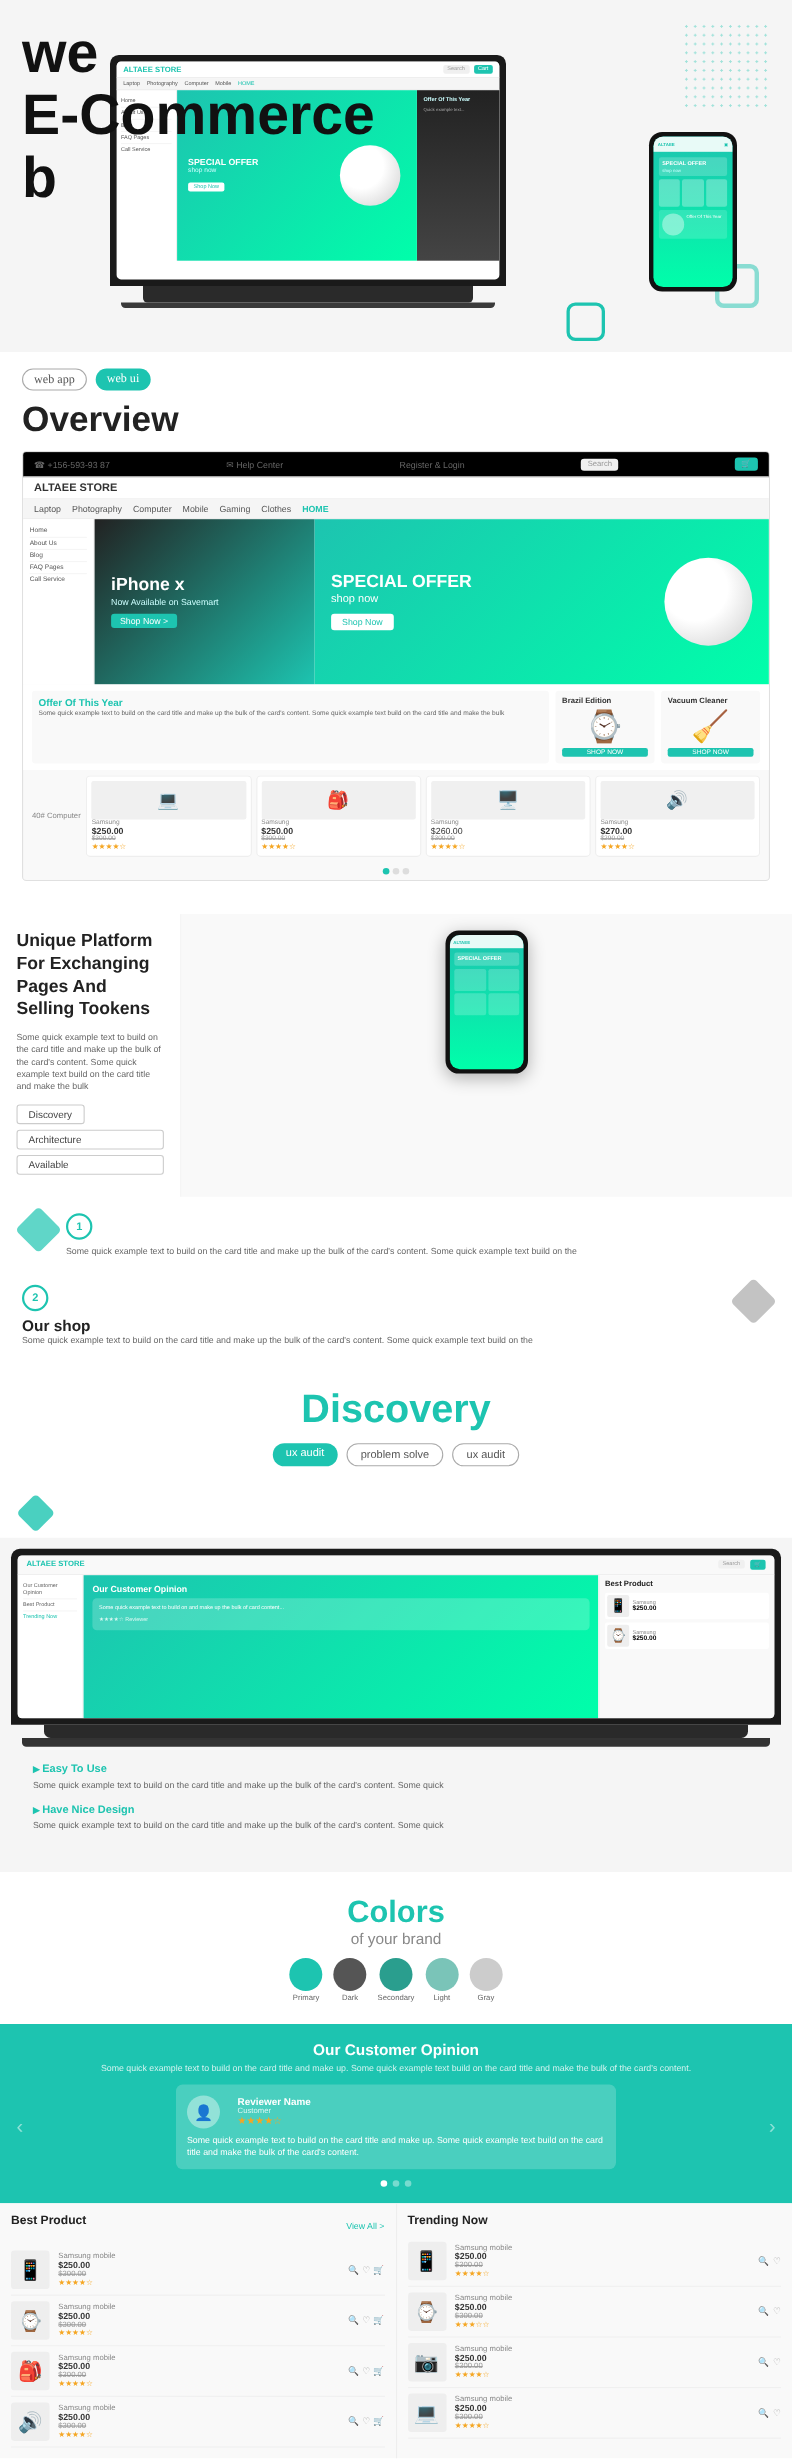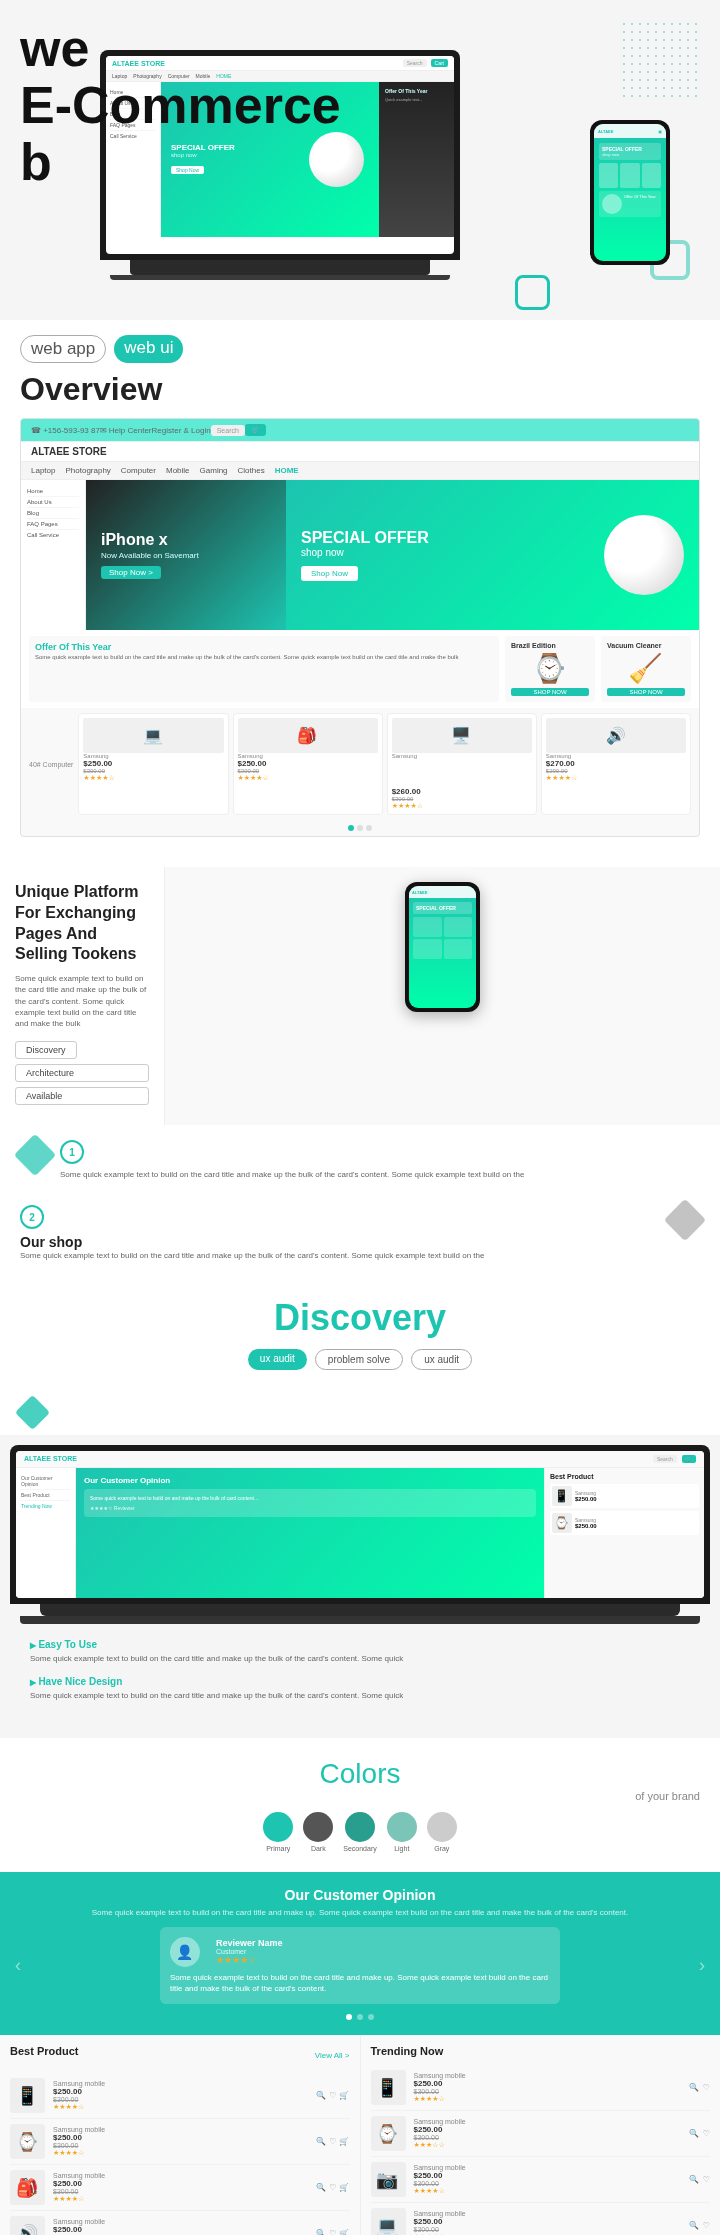--- a/index.html
+++ b/index.html
@@ -51,45 +51,47 @@
       padding: 15px 20px;
     }
     .tag-row {
       display: flex;
       gap: 8px;
       margin-bottom: 8px;
     }
     .tag {
       padding: 3px 10px;
       border-radius: 20px;
-      font-size: 17px;
+      font-size: 11px;
       cursor: pointer;
+      font-family: Liberation Serif, serif;
     }
     .tag-outline { border: 1px solid #aaa; color: #555; }
     .tag-filled { background: #1dc4b0; color: #fff; border: none; }
     .overview-title {
       font-size: 32px;
       font-weight: 900;
       color: #222;
       margin-bottom: 10px;
     }
 
     
     .ecom-preview {
       background: #f9f9f9;
       border: 1px solid #e0e0e0;
       border-radius: 4px;
       overflow: hidden;
       margin-bottom: 15px;
     }
     .ecom-topbar {
-      background: #5eead4;
+      background: #000000;
       padding: 5px 10px;
       display: flex;
       align-items: center;
+      justify-content: space-between;
       border-bottom: 1px solid #eee;
       font-size: 9px;
     }
     .ecom-store-name { font-weight: bold; color: #333; font-size: 10px; }
     .ecom-search-bar {
       background: #f0f0f0;
       border-radius: 3px;
       padding: 2px 6px;
       font-size: 7px;
       color: #999;
@@ -359,25 +361,25 @@
     .feature-text { font-size: 8px; color: #666; line-height: 1.4; }
 
     
     .colors-section {
       background: #fff;
       padding: 20px;
       text-align: center;
     }
     .colors-title {
       font-size: 28px;
-      font-weight: 400;
+      font-weight: 700;
       color: #222;
     }
     .colors-title span { color: #1dc4b0; }
-    .colors-subtitle { font-size: 11px; color: #888; margin-bottom: 10px; text-align: right; }
+    .colors-subtitle { font-size: 14px; color: #888; margin-bottom: 10px; }
     .color-swatches {
       display: flex;
       gap: 10px;
       justify-content: center;
       margin-top: 8px;
     }
     .color-swatch-item { text-align: center; }
     .color-swatch-shape {
       width: 30px; height: 30px;
       border-radius: 50%;
@@ -576,21 +578,21 @@
         <div class="product-card" style="padding:4px;">
           <div style="height:35px; background:#f0f0f0; border-radius:2px; display:flex; align-items:center; justify-content:center; font-size:16px;">🎒</div>
           <div style="font-size:6px; color:#888;">Samsung</div>
           <div style="font-size:8px; font-weight:bold; color:#333;">$250.00</div>
           <div style="font-size:6px; color:#999; text-decoration:line-through;">$300.00</div>
           <div style="color:#f5a623; font-size:7px;">★★★★☆</div>
         </div>
         <div class="product-card" style="padding:4px;">
           <div style="height:35px; background:#f0f0f0; border-radius:2px; display:flex; align-items:center; justify-content:center; font-size:16px;">🖥️</div>
           <div style="font-size:6px; color:#888;">Samsung</div>
-          <div style="font-size:8px; font-weight:bold; color:#333;margin-top:28px;">$260.00</div>
+          <div style="font-size:8px; font-weight:normal; color:#333;">$260.00</div>
           <div style="font-size:6px; color:#999; text-decoration:line-through;">$300.00</div>
           <div style="color:#f5a623; font-size:7px;">★★★★☆</div>
         </div>
         <div class="product-card" style="padding:4px;">
           <div style="height:35px; background:#f0f0f0; border-radius:2px; display:flex; align-items:center; justify-content:center; font-size:16px;">🔊</div>
           <div style="font-size:6px; color:#888;">Samsung</div>
           <div style="font-size:8px; font-weight:bold; color:#333;">$270.00</div>
           <div style="font-size:6px; color:#999; text-decoration:line-through;">$290.00</div>
           <div style="color:#f5a623; font-size:7px;">★★★★☆</div>
         </div>

